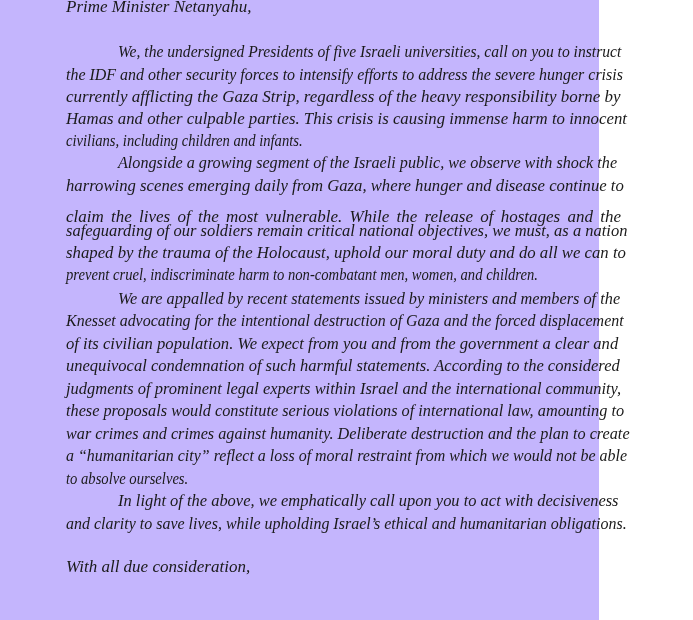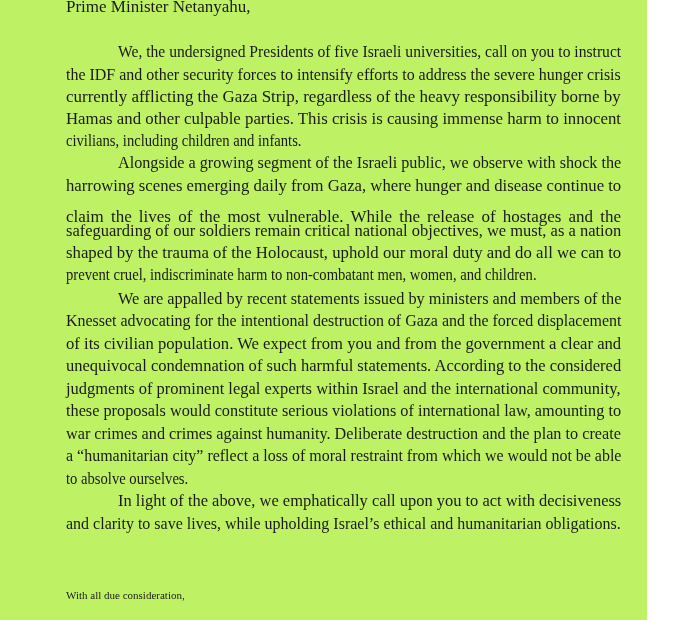--- a/index.html
+++ b/index.html
@@ -1,38 +1,39 @@
 <!DOCTYPE html>
 <html><head>
 <meta charset="utf-8">
 <style>
   html, body { margin:0; padding:0; background:#ffffff; }
   body { width:693px; height:620px; overflow:hidden; position:relative; }
   .page {
-    position:absolute; left:0; top:0; width:647px; height:620px;
-    background:#bef264;
+    position:absolute; left:0; top:0; width:599px; height:620px;
+    background:#c4b5fd;
     font-family:"Liberation Serif", serif;
     color:#1a1a1a;
+    font-style:italic;
   }
   .line {
     position:absolute;
     left:66px;
     width:555px;
     height:22px;
     font-size:17px;
     line-height:22px;
     white-space:nowrap;
     text-align:justify;
     text-align-last:justify;
     transform-origin:left center;
   }
   .line.last { text-align-last:left; }
   .line.indent { left:118px; width:503px; }
   .salutation { position:absolute; left:66px; top:-4px; font-size:17px; line-height:22px; white-space:nowrap; }
-  .closing { position:absolute; left:66px; top:584px; font-size:11px; line-height:22px; white-space:nowrap; }
+  .closing { position:absolute; left:66px; top:556px; font-size:17px; line-height:22px; white-space:nowrap; }
 </style>
 </head>
 <body>
 
 <div class="page">
   <div class="salutation">Prime Minister Netanyahu,</div>
 
   <div>
     <div class="line indent" style="top: 41px; width: auto; display: inline-block; transform: scaleX(0.917883);">We, the undersigned Presidents of five Israeli universities, call on you to instruct</div>
     <div class="line" style="top: 64px; width: auto; display: inline-block; transform: scaleX(0.939086);">the IDF and other security forces to intensify efforts to address the severe hunger crisis</div>

